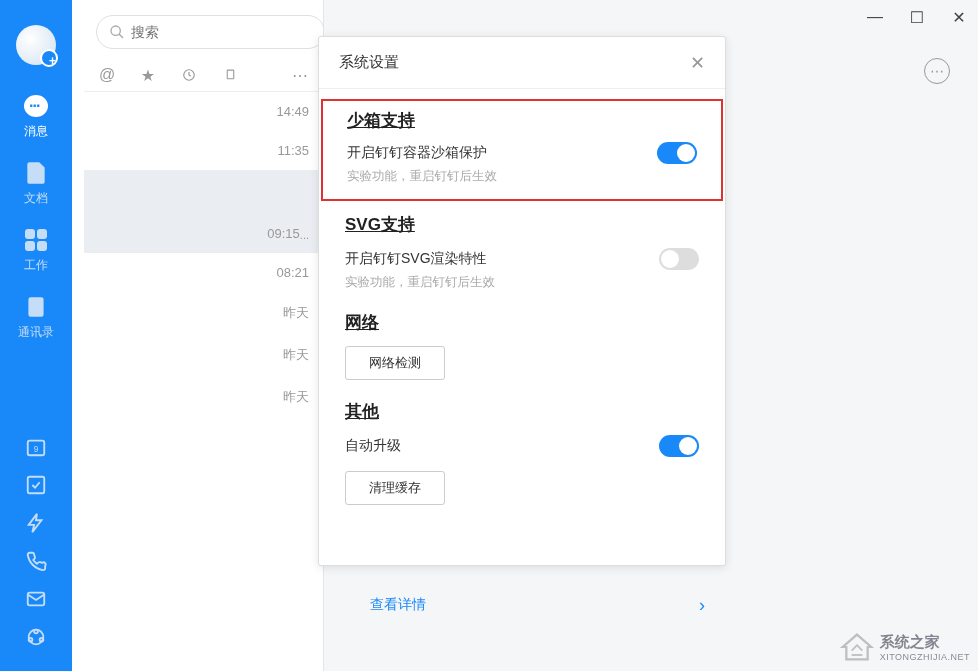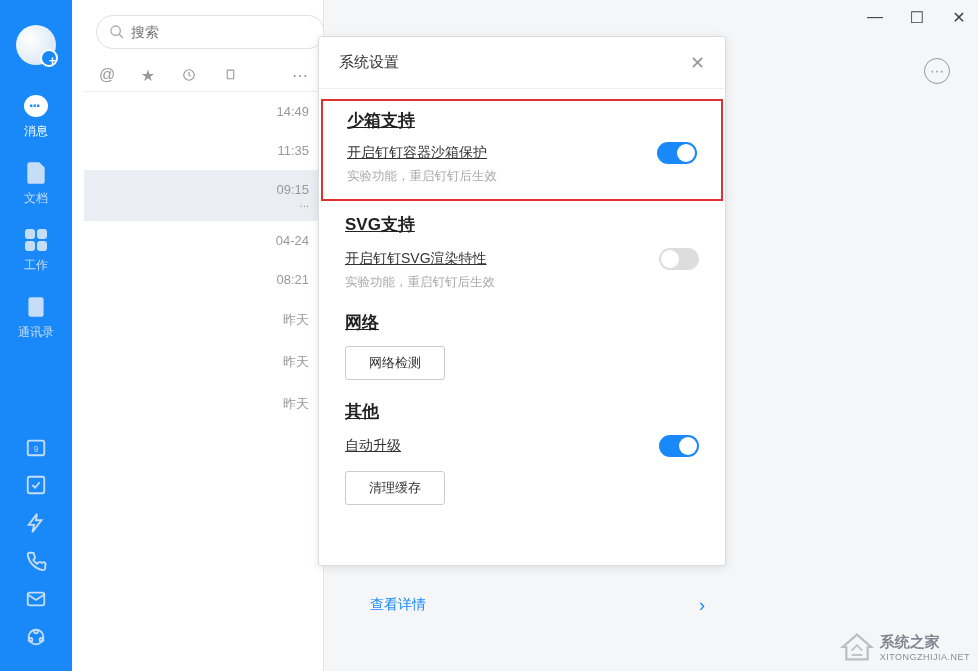--- a/index.html
+++ b/index.html
@@ -51,21 +51,21 @@
     
     .settings-panel { position: absolute; left: 318px; top: 36px; width: 408px; height: 530px; background: #fff; border-radius: 3px; box-shadow: 0 2px 10px rgba(0,0,0,0.1); border: 1px solid #ddd; z-index: 60;}
     .panel-header { height: 52px; display: flex; align-items: center; justify-content: space-between; padding: 0 20px; border-bottom: 1px solid #eee;}
     .panel-title { font-size: 15px; color: #333;}
     .panel-close { font-size: 18px; color: #999; cursor: pointer; font-family: Arial;}
     .panel-body { padding: 10px 0; height: calc(100% - 52px); overflow: hidden;}
     
     .section { padding: 6px 26px 14px;}
     .section-title { font-size: 17px; font-weight: bold; color: #222; margin-bottom: 12px; text-decoration: underline;}
     .setting-row { display: flex; align-items: center; justify-content: space-between; margin-bottom: 4px;}
-    .setting-label { font-size: 14px; color: #333; text-decoration: underline;}
+    .setting-label { font-size: 14px; color: #333;}
     .setting-desc { font-size: 12.5px; color: #aaa; margin-top: 4px;}
     
     .toggle { width: 40px; height: 22px; border-radius: 11px; position: relative; cursor: pointer; transition: background 0.2s;}
     .toggle.on { background: #1989fa;}
     .toggle.off { background: #ddd;}
     .toggle-knob { width: 18px; height: 18px; background: #fff; border-radius: 50%; position: absolute; top: 2px; transition: left 0.2s;}
     .toggle.on .toggle-knob { left: 20px;}
     .toggle.off .toggle-knob { left: 2px;}
     
     .highlight-box { border: 2.5px solid #e03030; padding: 8px 24px 14px; margin: 0 2px 6px;}
@@ -191,28 +191,25 @@
       <span class="filter-icon dots-right">⋯</span>
     </div>
     <div class="chat-items">
       <div class="chat-item">
           <span>14:49</span>
         </div>
       <div class="chat-item">
           <span>11:35</span>
         </div>
       <div class="chat-item selected">
-        <div style="display:flex;flex-direction:column;align-items:flex-end;">
+        <div style="display:flex;align-items:flex-end;margin-top:44px;">
           <span>09:15</span>
           <span style="font-size:11px;">...</span>
         </div>
       </div>
-      <div class="chat-item">
-          <span>04-24</span>
-        </div>
       <div class="chat-item">
           <span>08:21</span>
         </div>
       <div class="chat-item">
           <span>昨天</span>
         </div>
       <div class="chat-item">
           <span>昨天</span>
         </div>
       <div class="chat-item">

